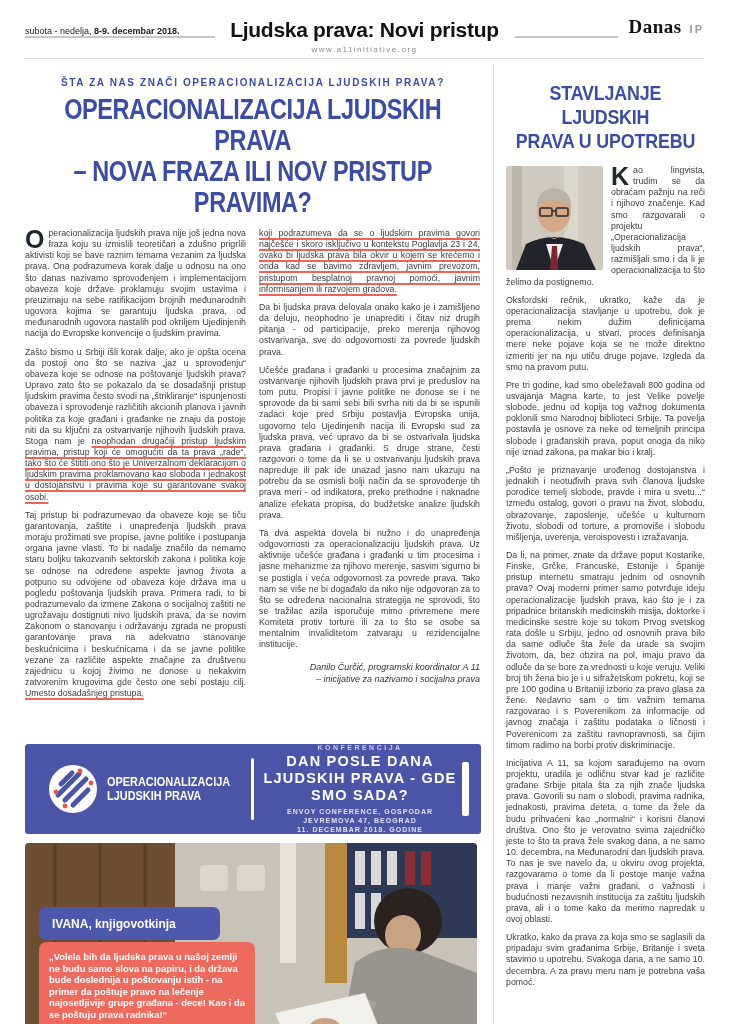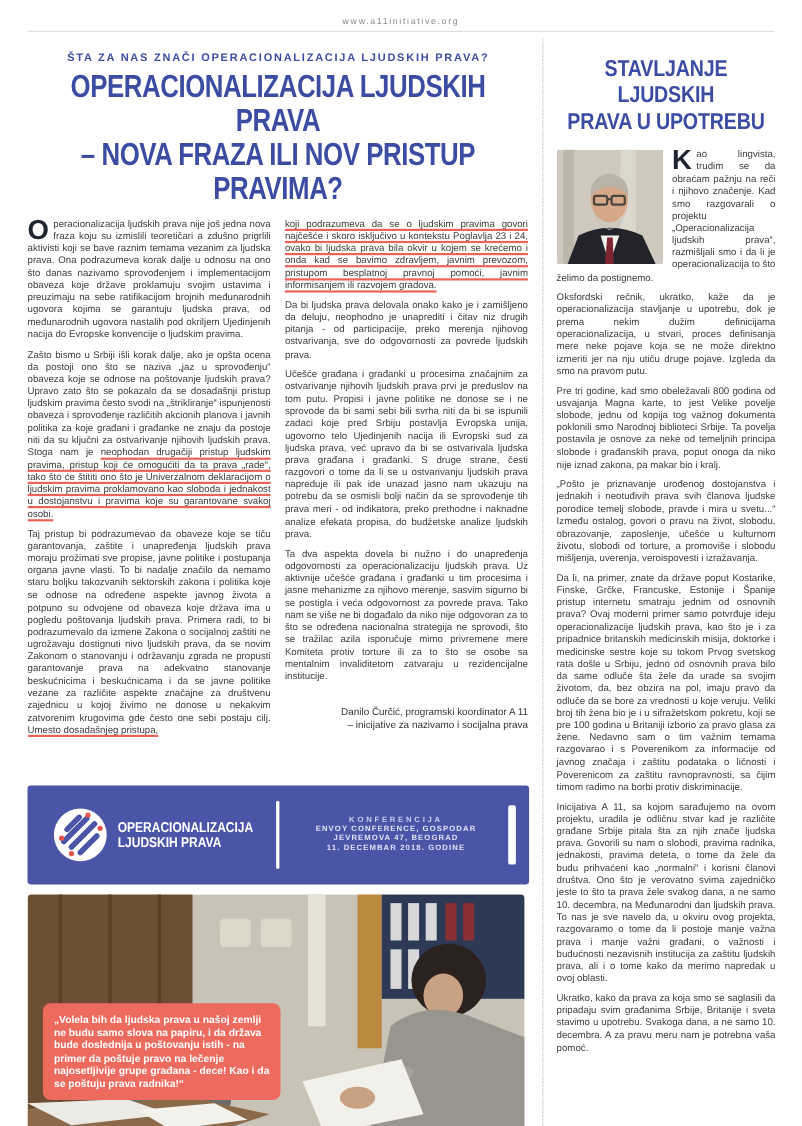--- a/index.html
+++ b/index.html
@@ -29,21 +29,21 @@
             width:124%;margin-left:-12%;transform:scaleX(0.81);transform-origin:50% 0;}
   .side-headline{margin:16px 0 12px 0;text-align:center;color:#3c4ca3;font-weight:bold;
             font-size:21px;line-height:24px;letter-spacing:-0.2px;
             width:118%;margin-left:-9%;transform:scaleX(0.85);transform-origin:50% 0;}
   
   .cols{display:flex;gap:13px;height:512px;overflow:hidden;}
   .col{width:221px;flex:0 0 221px;}
   .para{margin:0 0 7px 0;font-size:8.8px;line-height:11.15px;text-align:justify;color:#3d3d3d;}
   .para .hl{text-decoration:underline;text-decoration-color:#ef6257;text-decoration-thickness:1.5px;text-underline-offset:2px;}
   .dropcap{float:left;font-size:25px;line-height:21px;font-weight:bold;color:#1e2530;margin:1px 4px 0 0;}
-  .byline{font-size:9px;line-height:12px;text-align:right;color:#333;margin-top:20px;}
+  .byline{font-style:italic;font-size:9px;line-height:12px;text-align:right;color:#333;margin-top:10px;}
   
   .banner{margin-top:4px;height:90px;background:#4b55a8;border-radius:3px;display:flex;align-items:center;}
   .banner-left{flex:0 0 172px;display:flex;align-items:center;padding-left:12px;margin-left:11px;}
   .banner-logo{width:50px;height:50px;flex:0 0 50px;}
   .banner-logo-text{margin-left:9px;color:#fff;font-weight:bold;font-size:13px;line-height:14.5px;
                     letter-spacing:0;transform:scaleX(0.84);transform-origin:0 50%;width:140px;}
   .banner-div{width:3px;height:62px;background:#fff;border-radius:2px;margin:0 4px;}
   .banner-mid{flex:1;text-align:center;color:#fff;padding:0 4px;}
   .conf-label{font-size:7px;font-weight:bold;letter-spacing:2.5px;color:#c9cfee;}
   .conf-title{font-size:14.5px;font-weight:bold;letter-spacing:1.2px;line-height:17px;margin:2px 0 3px 0;}
@@ -59,20 +59,26 @@
   
   .side-photo{float:left;width:97px;height:104px;margin:1px 8px 4px 0;border-radius:2px;overflow:hidden;}
   .clear{clear:both;}
 </style>
 </head>
 <body>
 
 <div class="page">
 
   <div class="masthead">
+    <div class="masthead-row">
+      <div class="mast-line"></div>
+      <div class="mast-date"><span>subota - nedelja, </span><b>8-9. decembar 2018.</b></div>
+      <div class="mast-title">Ljudska prava: Novi pristup</div>
+      <div class="mast-brand"><span>Danas</span><span class="pg">IP</span></div>
+    </div>
     <div class="mast-url">www.a11initiative.org</div>
     <div class="mast-rule"></div>
   </div>
 
   <div class="content">
 
     <div class="left-sec">
       <div class="kicker">ŠTA ZA NAS ZNAČI OPERACIONALIZACIJA LJUDSKIH PRAVA?</div>
       <div class="headline">
         <div>OPERACIONALIZACIJA LJUDSKIH PRAVA</div>
@@ -119,20 +125,21 @@
             </g>
           </svg>
           <div class="banner-logo-text">
             <div>OPERACIONALIZACIJA</div>
             <div>LJUDSKIH PRAVA</div>
           </div>
         </div>
         <div class="banner-div"></div>
         <div class="banner-mid">
           <div class="conf-label">KONFERENCIJA</div>
+          <div class="conf-title">DAN POSLE DANA LJUDSKIH PRAVA - GDE SMO SADA?</div>
           <div class="conf-venue">ENVOY CONFERENCE, GOSPODAR JEVREMOVA 47, BEOGRAD</div>
           <div class="conf-date">11. DECEMBAR 2018. GODINE</div>
         </div>
         <div class="banner-endbar"></div>
       </div>
 
       <div class="photo-wrap">
         <svg width="452" height="223" viewBox="0 0 452 223" preserveAspectRatio="none">
           <rect x="0" y="0" width="452" height="223" fill="#c9c2b6"></rect>
           <rect x="0" y="0" width="150" height="223" fill="#6e4e32"></rect>
@@ -165,20 +172,21 @@
           <path d="M310 223 L330 120 Q360 96 400 110 L452 130 L452 223 Z" fill="#98948e"></path>
           <path d="M330 150 Q300 165 285 195 L320 210 Q340 180 352 160 Z" fill="#a5a19b"></path>
           <polygon points="250,170 340,150 360,200 270,218" fill="#f2f0ea"></polygon>
           <ellipse cx="300" cy="185" rx="16" ry="10" fill="#c9a183"></ellipse>
           <rect x="85" y="148" width="100" height="45" rx="4" fill="#6b6b6b"></rect>
           <rect x="90" y="140" width="88" height="14" rx="3" fill="#8a8a8a"></rect>
           <polygon points="0,195 150,185 220,200 150,223 0,223" fill="#8a6a48"></polygon>
           <polygon points="0,190 90,186 130,200 40,210" fill="#eceae4"></polygon>
           <polygon points="100,196 170,190 200,205 130,214" fill="#f4f2ec"></polygon>
         </svg>
+        <div class="name-tag">IVANA, knjigovotkinja</div>
         <div class="quote-box">„Volela bih da ljudska prava u našoj zemlji ne budu samo slova na papiru, i da država bude doslednija u poštovanju istih - na primer da poštuje pravo na lečenje najosetljivije grupe građana - dece! Kao i da se poštuju prava radnika!“</div>
       </div>
     </div>
 
     <div class="right-sec">
       <div class="side-headline">
         <div>STAVLJANJE LJUDSKIH</div>
         <div>PRAVA U UPOTREBU</div>
       </div>
 

